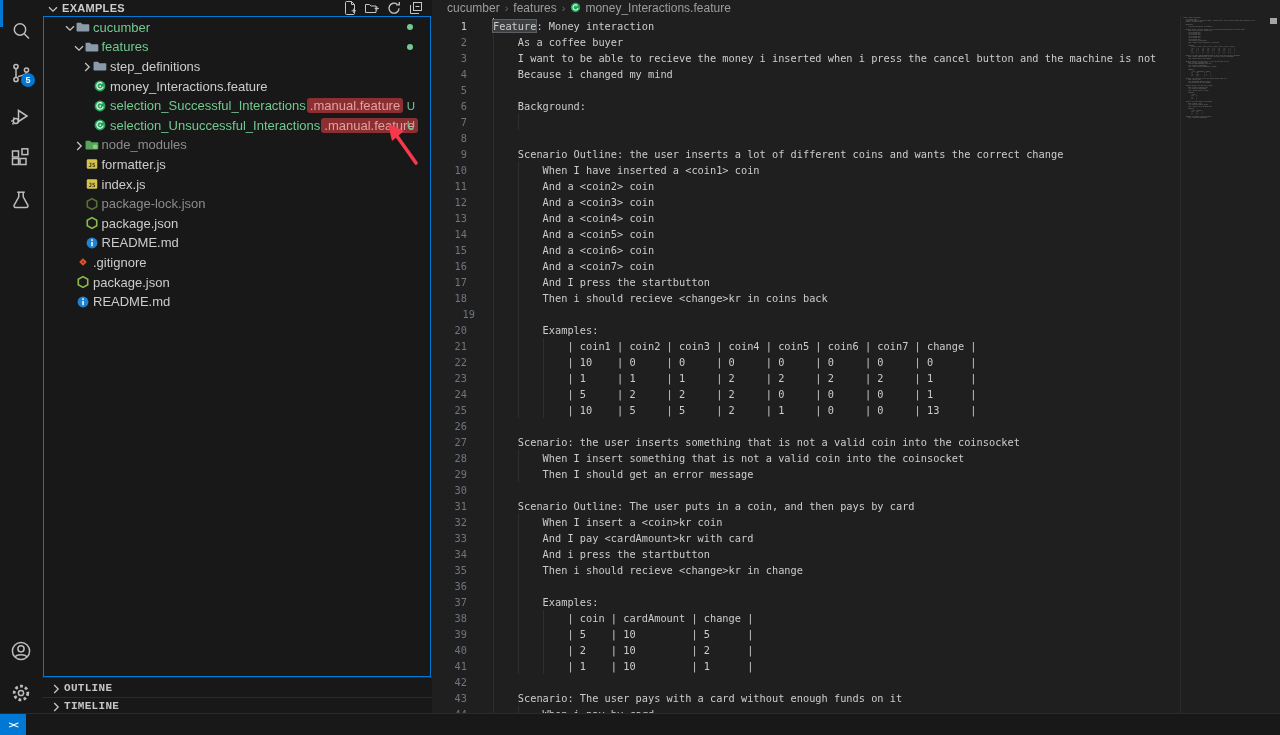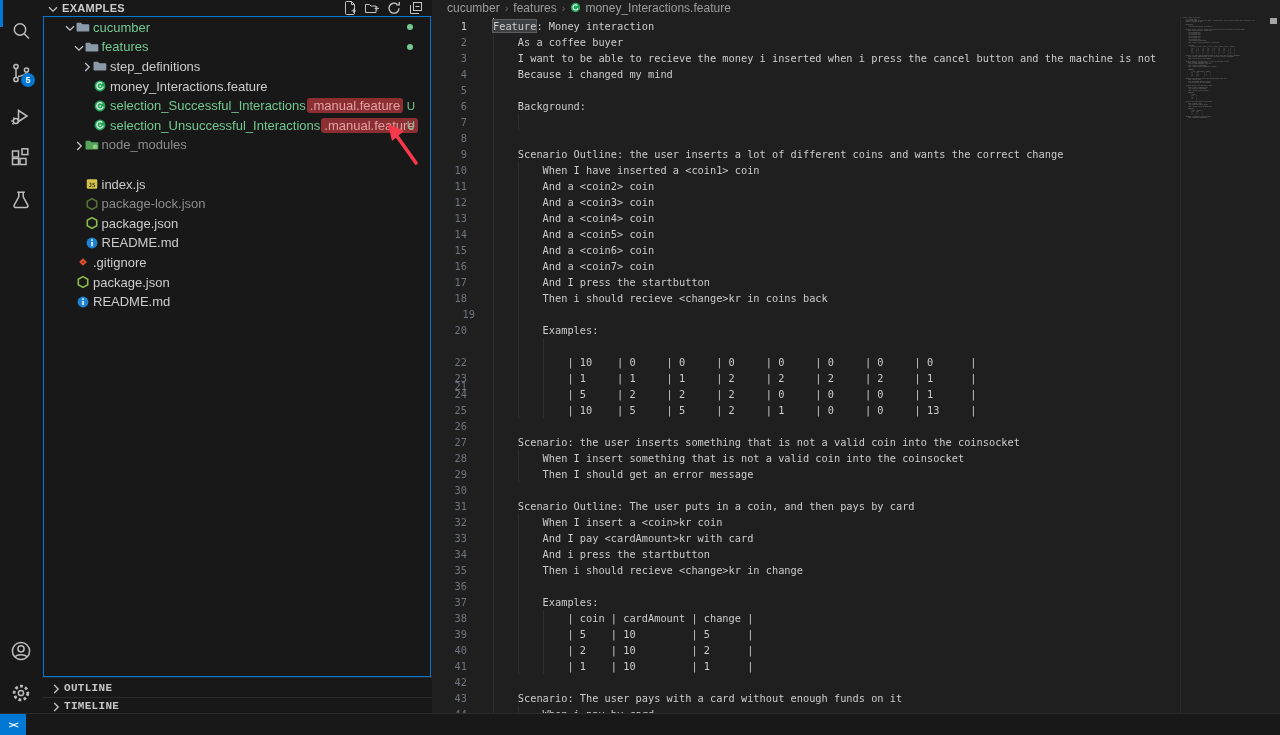--- a/index.html
+++ b/index.html
@@ -220,20 +220,30 @@
           <span class="tw-chev"><svg viewBox="0 0 16 16" width="16" height="16">
               <path d="M6.2 4 10.2 8 6.2 12" stroke="#c5c5c5" fill="none" stroke-width="1.3"></path>
             </svg></span>
           <span class="tw-icon">
             <svg viewBox="0 0 16 16" width="16" height="16">
               <path d="M1.5 3.2h4.2l1.6 1.7h7c.5 0 .9.4.9.9v6.4c0 .5-.4.9-.9.9H1.5c-.5 0-.9-.4-.9-.9V4.1c0-.5.4-.9.9-.9z" fill="#57a45b"></path>
               <circle cx="11.5" cy="10" r="2.6" fill="#8ecf84"></circle>
             </svg>
           </span>
           <span class="tw-label c-gray">node_modules</span>
+        </div>
+        <div class="tree-row" style="top: 137.7px; padding-left: 26.5px;">
+          <span class="tw-chev"></span>
+          <span class="tw-icon">
+            <svg viewBox="0 0 16 16" width="16" height="16">
+              <rect x="2" y="2.5" width="12" height="11" rx="1.5" fill="#d6c349"></rect>
+              <text x="8" y="11" font-size="6.5" font-weight="bold" text-anchor="middle" fill="#32321c" font-family="DejaVu Sans Mono, monospace">JS</text>
+            </svg>
+          </span>
+          <span class="tw-label c-default">formatter.js</span>
         </div>
         <div class="tree-row" style="top: 176.9px; padding-left: 26.5px;">
           <span class="tw-chev"></span>
           <span class="tw-icon" style="opacity: 0.55;">
             <svg viewBox="0 0 16 16" width="16" height="16">
               <path d="M8 1.8 13.4 4.9v6.2L8 14.2 2.6 11.1V4.9z" fill="none" stroke="#8bbb4c" stroke-width="1.8"></path>
             </svg>
           </span>
           <span class="tw-label c-gray">package-lock.json</span>
         </div>
@@ -388,24 +398,25 @@
         <div class="indent-guide" style="left: 85.8px; top: 274px;"></div>
         <div class="code-line" style="top: 274px;">        Then i should recieve &lt;change&gt;kr in coins back</div>
         <div class="gutter-num" style="top: 290px; margin-left: 8px;">19</div>
         <div class="indent-guide" style="left: 61px; top: 290px;"></div>
         <div class="indent-guide" style="left: 85.8px; top: 290px;"></div>
         <div class="code-line" style="top: 290px;"></div>
         <div class="gutter-num" style="top: 306px;">20</div>
         <div class="indent-guide" style="left: 61px; top: 306px;"></div>
         <div class="indent-guide" style="left: 85.8px; top: 306px;"></div>
         <div class="code-line" style="top: 306px;">        Examples:</div>
-        <div class="gutter-num" style="top: 322px; margin-top: 40px;">21</div>
+        <div class="gutter-num" style="top: 322px;">21</div>
         <div class="indent-guide" style="left: 61px; top: 322px;"></div>
         <div class="indent-guide" style="left: 85.8px; top: 322px;"></div>
         <div class="indent-guide" style="left: 110.6px; top: 322px;"></div>
+        <div class="code-line" style="top: 322px;">            | coin1 | coin2 | coin3 | coin4 | coin5 | coin6 | coin7 | change |</div>
         <div class="gutter-num" style="top: 338px;">22</div>
         <div class="indent-guide" style="left: 61px; top: 338px;"></div>
         <div class="indent-guide" style="left: 85.8px; top: 338px;"></div>
         <div class="indent-guide" style="left: 110.6px; top: 338px;"></div>
         <div class="code-line" style="top: 338px;">            | 10    | 0     | 0     | 0     | 0     | 0     | 0     | 0      |</div>
         <div class="gutter-num" style="top: 354px;">23</div>
         <div class="indent-guide" style="left: 61px; top: 354px;"></div>
         <div class="indent-guide" style="left: 85.8px; top: 354px;"></div>
         <div class="indent-guide" style="left: 110.6px; top: 354px;"></div>
         <div class="code-line" style="top: 354px;">            | 1     | 1     | 1     | 2     | 2     | 2     | 2     | 1      |</div>

